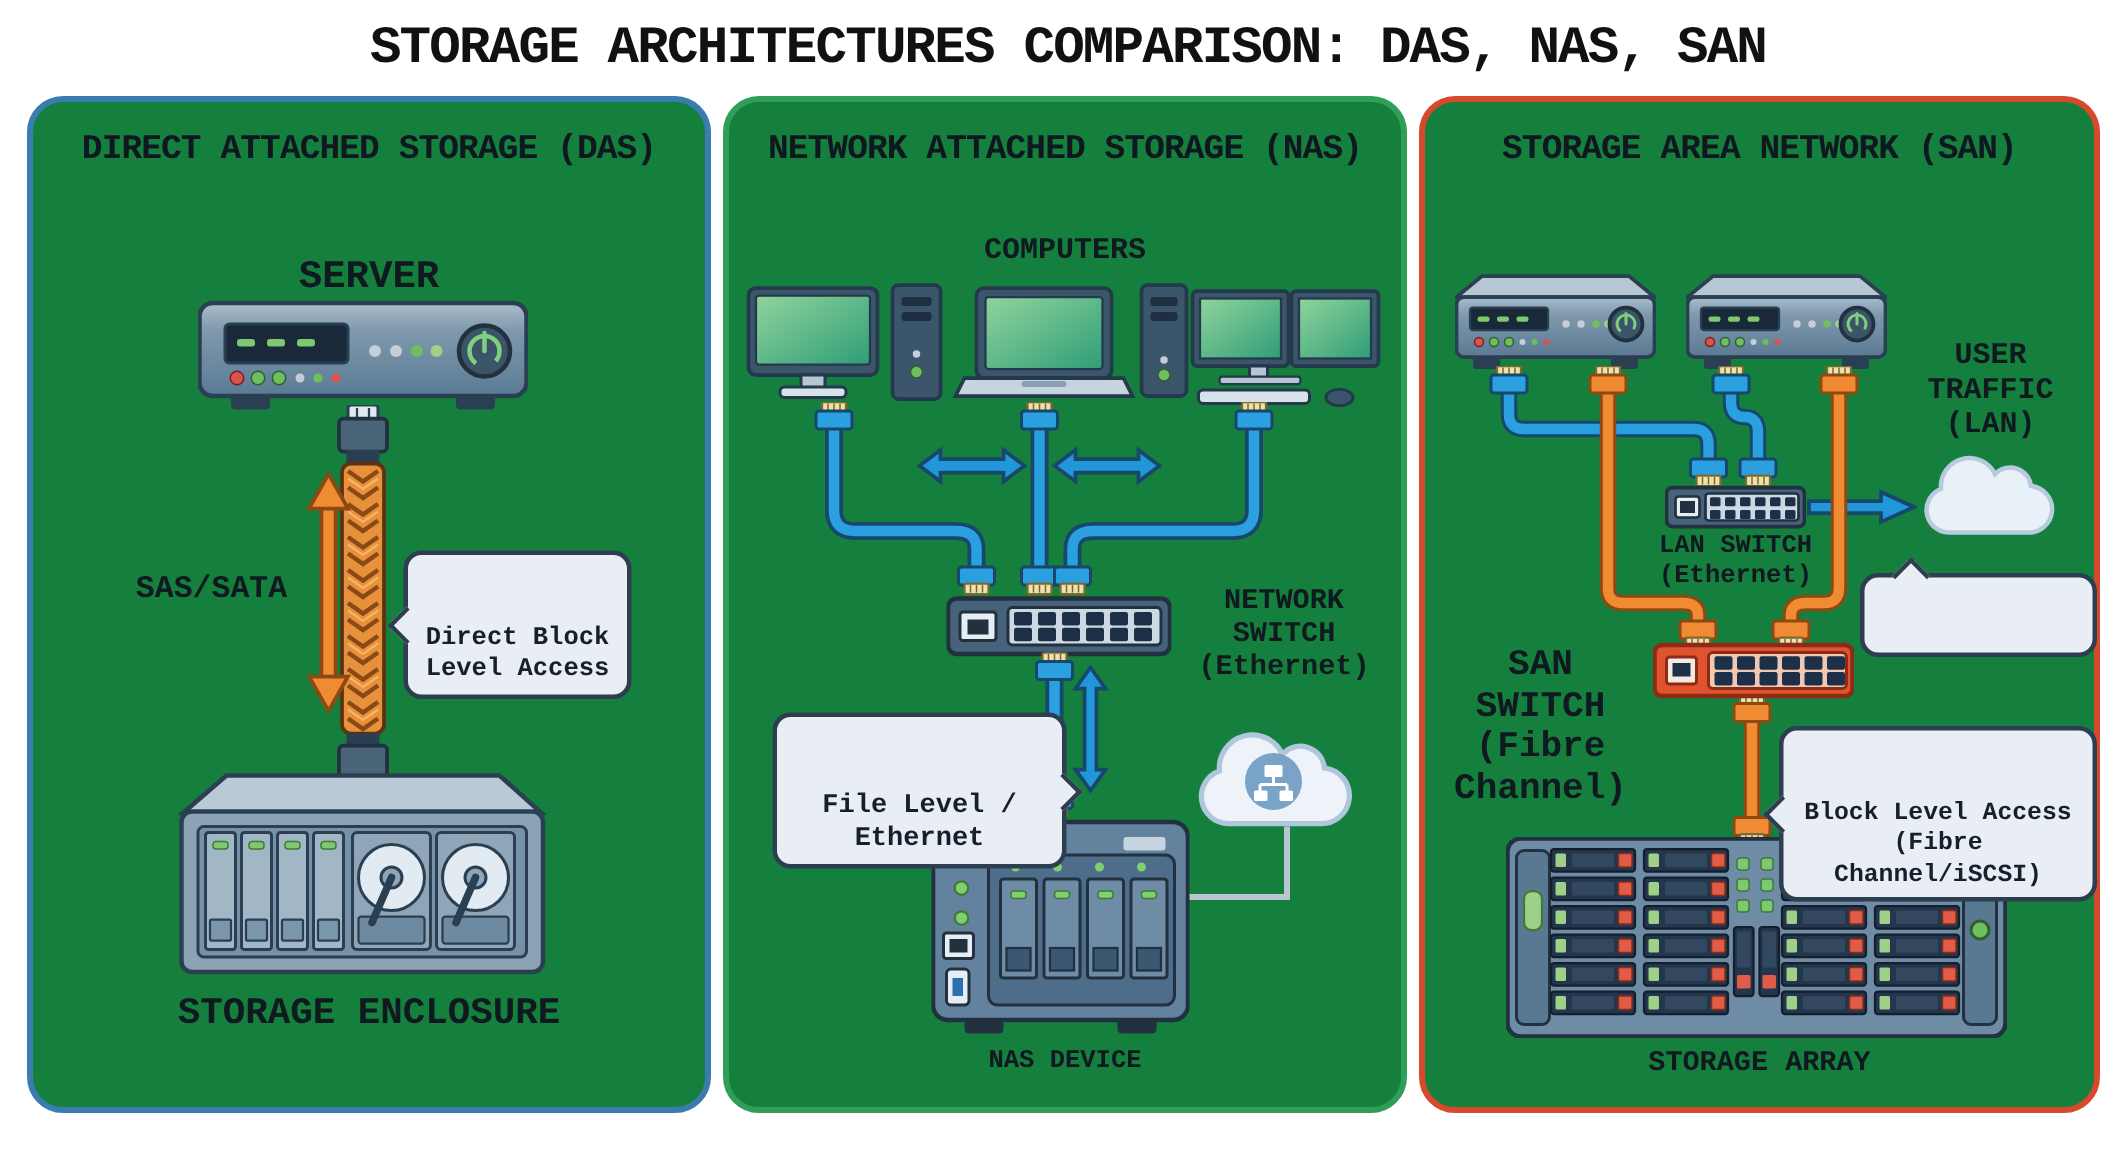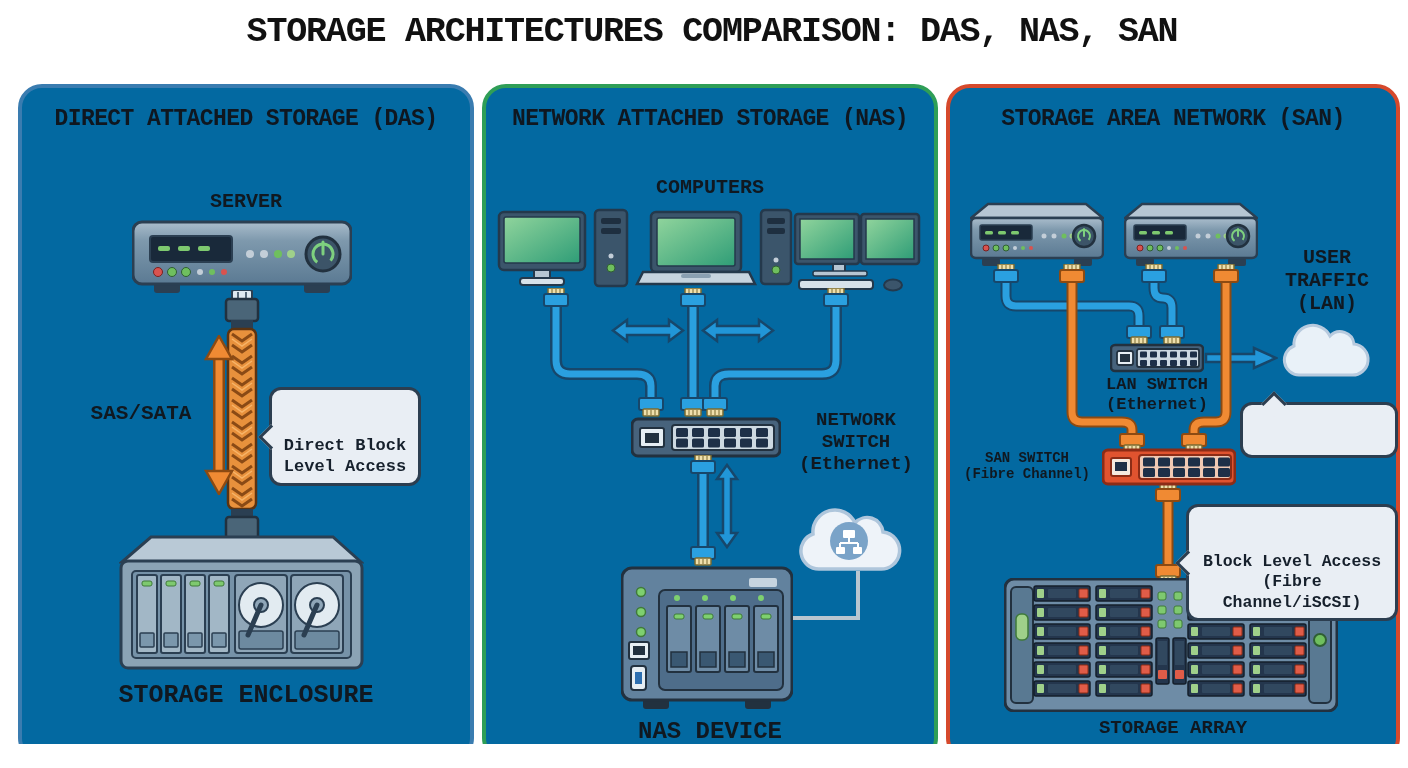--- a/index.html
+++ b/index.html
@@ -1,20 +1,20 @@
 <!DOCTYPE html>
 <html><head>
 <meta charset="utf-8">
 <style>
   html,body{margin:0;padding:0;background:#ffffff;}
   .canvas{position:relative;width:1408px;height:744px;background:#ffffff;overflow:hidden;
           font-family:Liberation Mono, monospace;color:#0f1720;padding-left:16px;}
   .main-title{position:absolute;top:12px;left:0;width:100%;text-align:center;margin:0;
           font-size:35px;font-weight:bold;letter-spacing:-1.2px;color:#111;}
-  .panel{position:absolute;top:84px;height:670px;border-radius:24px;background:#0369a1;}
+  .panel{position:absolute;top:64px;height:670px;border-radius:24px;background:#15803d;}
   .panel-das{left:18px;width:448px;border:4.5px solid #3a7cb0;}
   .panel-nas{left:482px;width:448px;border:4.5px solid #2f9e57;}
   .panel-san{left:946px;width:446px;border:4.5px solid #d6492c;}
   .panel-title{position:absolute;top:18px;left:0;width:100%;text-align:center;
           font-size:23px;font-weight:bold;letter-spacing:-0.6px;}
   .lbl{position:absolute;font-weight:bold;text-align:center;line-height:1.15;
           white-space:pre-line;color:#101820;}
   .abs{position:absolute;}
   .callout{position:absolute;background:#e9eef4;border:3px solid #2c3e50;border-radius:12px;
           padding:5px 10px;font-weight:bold;font-size:17px;text-align:center;color:#16202c;
@@ -85,21 +85,21 @@
         <circle cx="26" cy="30" r="7" fill="#8fa6b8" stroke="#2b3f52" stroke-width="2"></circle>
         <path d="M26 30 L13 60" stroke="#2b3f52" stroke-width="5" stroke-linecap="round"></path>
       </g>
     </defs>
   </svg>
 
   <h1 class="main-title">STORAGE ARCHITECTURES COMPARISON: DAS, NAS, SAN</h1>
 
   <section class="panel panel-das">
     <div class="panel-title">DIRECT ATTACHED STORAGE (DAS)</div>
-    <div class="lbl" style="left:0;top:102px;width:100%;font-size:20px;">SERVER</div>
+    <div class="lbl" style="left:0;top:102px;width:100%;font-size:26px;">SERVER</div>
 
     <svg class="abs" style="left:110px;top:126px;" width="220" height="84" viewBox="0 0 220 84">
       <rect x="22" y="68" width="26" height="11" rx="3" fill="#2b3f52"></rect>
       <rect x="172" y="68" width="26" height="11" rx="3" fill="#2b3f52"></rect>
       <rect x="1" y="8" width="218" height="62" rx="9" fill="url(#gbody)" stroke="#2b3f52" stroke-width="3"></rect>
       <rect x="18" y="22" width="82" height="26" rx="3" fill="#19293a" stroke="#2b3f52" stroke-width="2"></rect>
       <rect x="26" y="32" width="12" height="5" rx="2" fill="#7ec96f"></rect>
       <rect x="46" y="32" width="12" height="5" rx="2" fill="#7ec96f"></rect>
       <rect x="66" y="32" width="12" height="5" rx="2" fill="#7ec96f"></rect>
       <circle cx="26" cy="58" r="4.5" fill="#d9534f" stroke="#7a2020" stroke-width="1"></circle>
@@ -235,20 +235,24 @@
 (Ethernet)</div>
 
     <svg class="abs" style="left:197px;top:367px;" width="60" height="118" viewBox="0 0 60 118">
       <path d="M20 16V94" fill="none" stroke="#17476b" stroke-width="12"></path>
       <path d="M20 16V94" fill="none" stroke="#2aa0e0" stroke-width="7"></path>
       <use href="#rj45b-u" x="8" y="0"></use>
       <use href="#rj45b-d" x="8" y="92"></use>
       <path d="M44 10 L54 24 L48 24 L48 78 L54 78 L44 92 L34 78 L40 78 L40 24 L34 24 Z" fill="#2196d8" stroke="#17476b" stroke-width="2.5"></path>
     </svg>
 
+    <div class="callout" style="left:29px;top:407px;width:170px;font-size:18px;">
+      <span class="tail tail-right"></span>
+      <span>File Level / Ethernet</span>
+    </div>
 
     <svg class="abs" style="left:300px;top:475px;" width="80" height="70" viewBox="0 0 80 70">
       <path d="M72 8V55H2" fill="none" stroke="#b9c6d0" stroke-width="4"></path>
     </svg>
 
     <svg class="abs" style="left:305px;top:407px;" width="112" height="86" viewBox="0 0 112 86">
       <path d="M28 74a18 18 0 0 1-6-35 22 22 0 0 1 42-11 16 16 0 0 1 28 9 15 15 0 0 1-4 37z" fill="#eef3f9" stroke="#afc6dc" stroke-width="3.5"></path>
       <circle cx="58" cy="46" r="19" fill="#7aa3c8"></circle>
       <rect x="52" y="35" width="12" height="8" rx="1" fill="#ffffff"></rect>
       <path d="M58 43v5M49 48h18M49 48v5M67 48v5" stroke="#ffffff" stroke-width="2" fill="none"></path>
@@ -286,21 +290,21 @@
         <rect x="50" y="86" width="16" height="15"></rect>
           <rect x="79" y="86" width="16" height="15"></rect>
         <rect x="108" y="86" width="16" height="15"></rect>
           <rect x="137" y="86" width="16" height="15"></rect>
       </g>
       <rect x="8" y="76" width="20" height="17" rx="2" fill="#e6eef3" stroke="#22313f" stroke-width="2"></rect>
       <rect x="12" y="80" width="12" height="9" fill="#22313f"></rect>
       <rect x="10" y="100" width="15" height="24" rx="3" fill="#e6eef3" stroke="#22313f" stroke-width="2"></rect>
       <rect x="14" y="106" width="7" height="12" fill="#2d6fb0"></rect>
     </svg>
-    <div class="lbl" style="left:0;top:630px;width:100%;font-size:24px;">NAS DEVICE</div>
+    <div class="lbl" style="left:0;top:630px;width:100%;font-size:17px;">NAS DEVICE</div>
   </section>
 
   <section class="panel panel-san">
     <div class="panel-title">STORAGE AREA NETWORK (SAN)</div>
 
     <svg class="abs" style="left:20px;top:114px;" width="134" height="68" viewBox="0 0 134 68">
       <polygon points="18,2 116,2 133,16 1,16" fill="#b6c6d3" stroke="#2b3f52" stroke-width="2.5"></polygon>
       <rect x="12" y="56" width="18" height="8" rx="2" fill="#2b3f52"></rect>
       <rect x="104" y="56" width="18" height="8" rx="2" fill="#2b3f52"></rect>
       <rect x="1" y="16" width="132" height="40" rx="5" fill="url(#gbody)" stroke="#2b3f52" stroke-width="2.5"></rect>
@@ -404,21 +408,21 @@
         <use href="#port6" x="70" y="17"></use>
         <use href="#port6" x="80" y="17"></use>
     </svg>
     <div class="lbl" style="left:148px;top:287px;width:118px;font-size:17px;">LAN SWITCH
 (Ethernet)</div>
 
     <div class="callout" style="left:290px;top:314px;width:132px;font-size:16.5px;">
       <span class="tail tail-up"></span>
     </div>
 
-    <div class="lbl" style="left:6px;top:362px;width:142px;font-size:14px;">SAN SWITCH
+    <div class="lbl" style="left:6px;top:362px;width:142px;font-size:24px;">SAN SWITCH
 (Fibre Channel)</div>
     <svg class="abs" style="left:152px;top:359px;z-index:4;" width="134" height="40" viewBox="0 0 134 40">
       <rect x="1" y="3" width="132" height="34" rx="5" fill="#e0532f" stroke="#8c2c16" stroke-width="3"></rect>
       <rect x="9" y="11" width="20" height="18" rx="2" fill="#f5e9df" stroke="#8c2c16" stroke-width="2"></rect>
       <rect x="13" y="15" width="12" height="9" fill="#1e3048"></rect>
       <rect x="37" y="8" width="92" height="24" rx="3" fill="#f0c9b4" stroke="#8c2c16" stroke-width="2"></rect>
       <use href="#port" x="41" y="10.5"></use>
         <use href="#port" x="56" y="10.5"></use>
         <use href="#port" x="71" y="10.5"></use>
       <use href="#port" x="86" y="10.5"></use>

